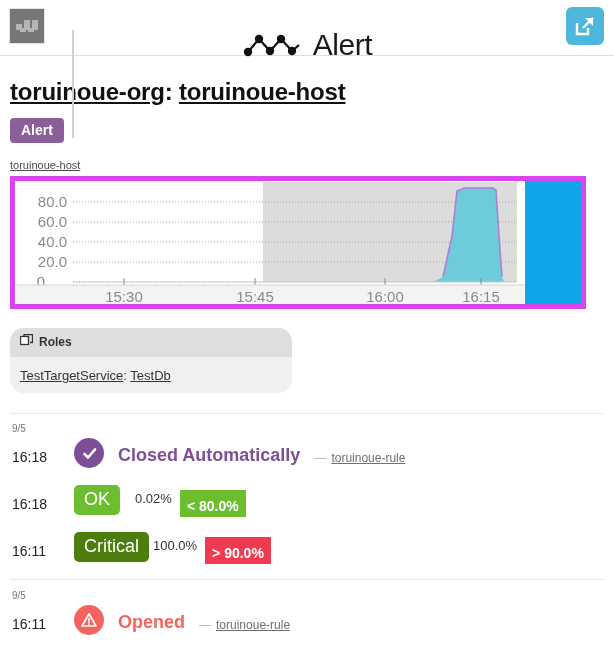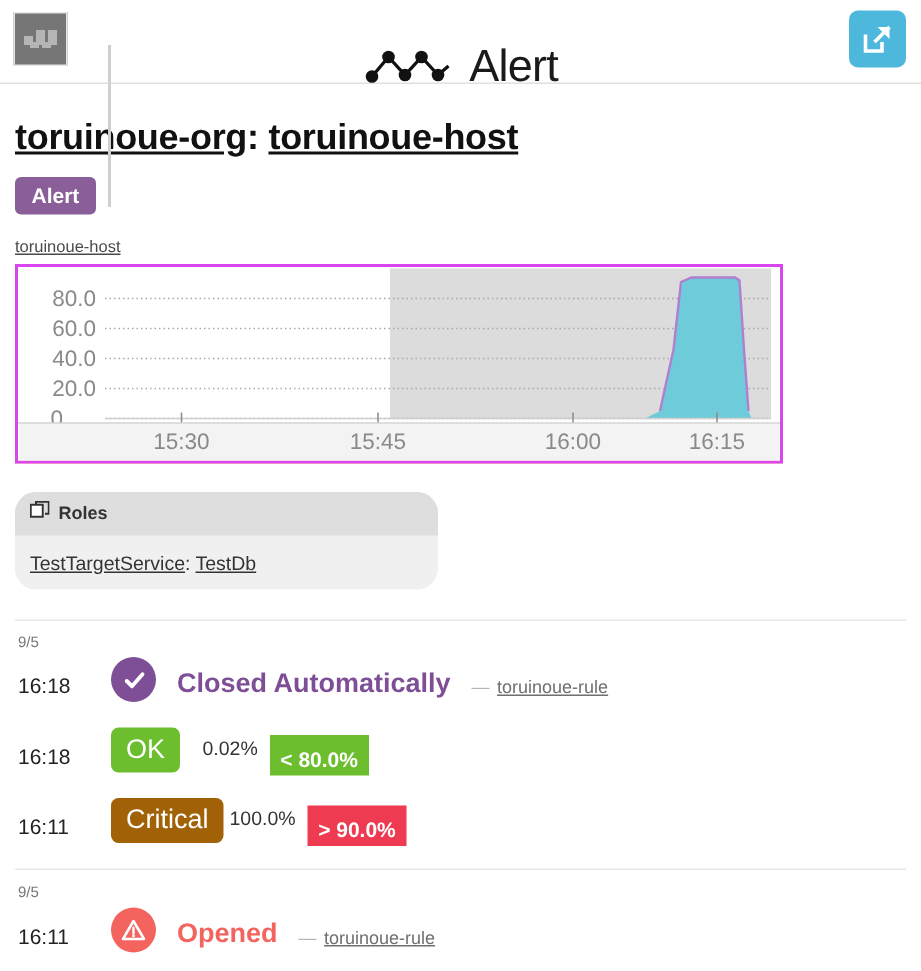--- a/index.html
+++ b/index.html
@@ -77,23 +77,23 @@
 
   .graph-caption {
     margin: 16px 0 5px;
     font-size: 11px;
     color: #4a4a4a;
   }
   .graph-caption a { color:#4a4a4a; text-decoration: underline; }
 
   
   .graph-box {
-    border: 2px solid #d946ef;
-    background: #fdba74;
-    width: 512px;
+    border: 5px solid #d946ef;
+    background: #0ea5e9;
+    width: 576px;
     height: 133px;
     position: relative;
     overflow: hidden;
   }
   .graph-box svg { display:block; }
 
   
   .roles-panel {
     margin-top: 19px;
     width: 282px;
@@ -184,21 +184,21 @@
   .level-badge {
     display: inline-block;
     color: #fff;
     font-size: 18px;
     font-weight: normal;
     padding: 3px 10px 5px;
     border-radius: 5px;
     line-height: 22px;
   }
   .level-badge.ok { background: #6cbe2f; }
-  .level-badge.critical { background: #a16207; }
+  .level-badge.critical { background: #4d7c0f; }
 
   .metric-value {
     font-size: 13px;
     color: #333;
     padding-top: 9px;
     margin-left: 9px;
     white-space: nowrap;
   }
   .threshold-badge {
     display: inline-block;

